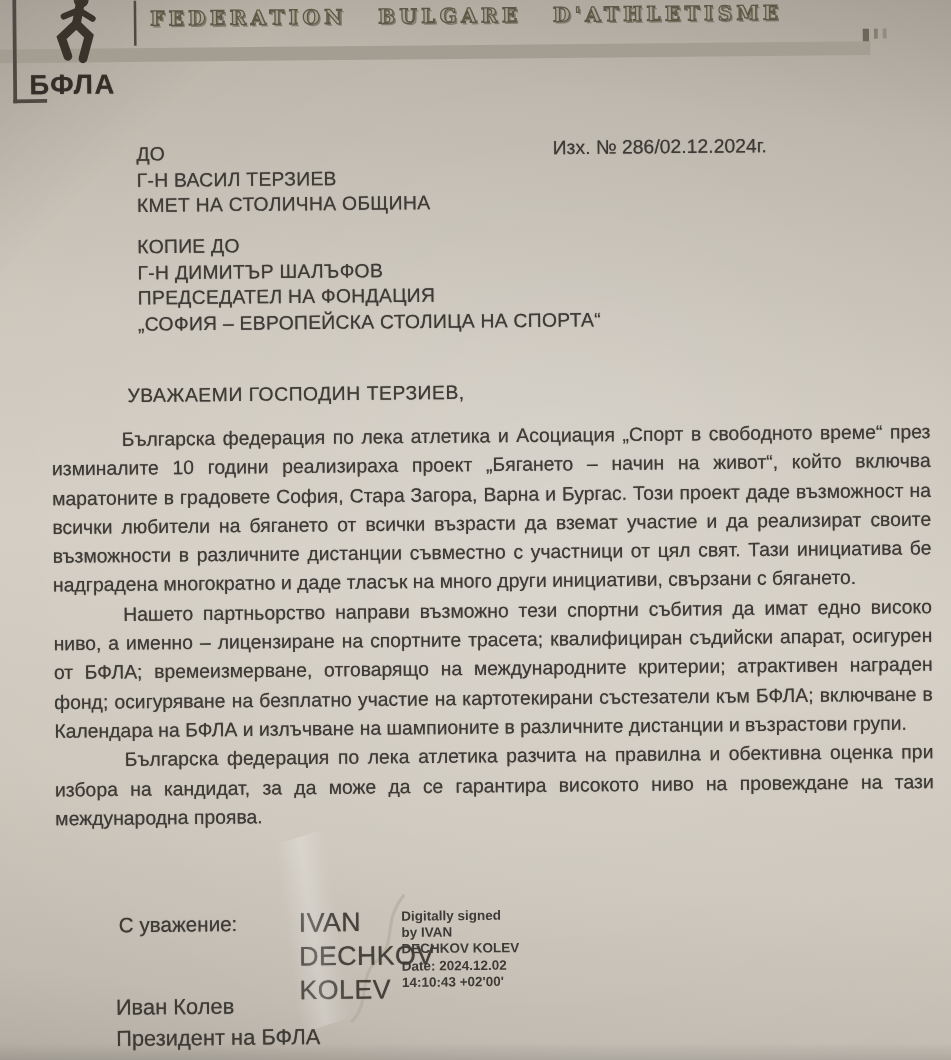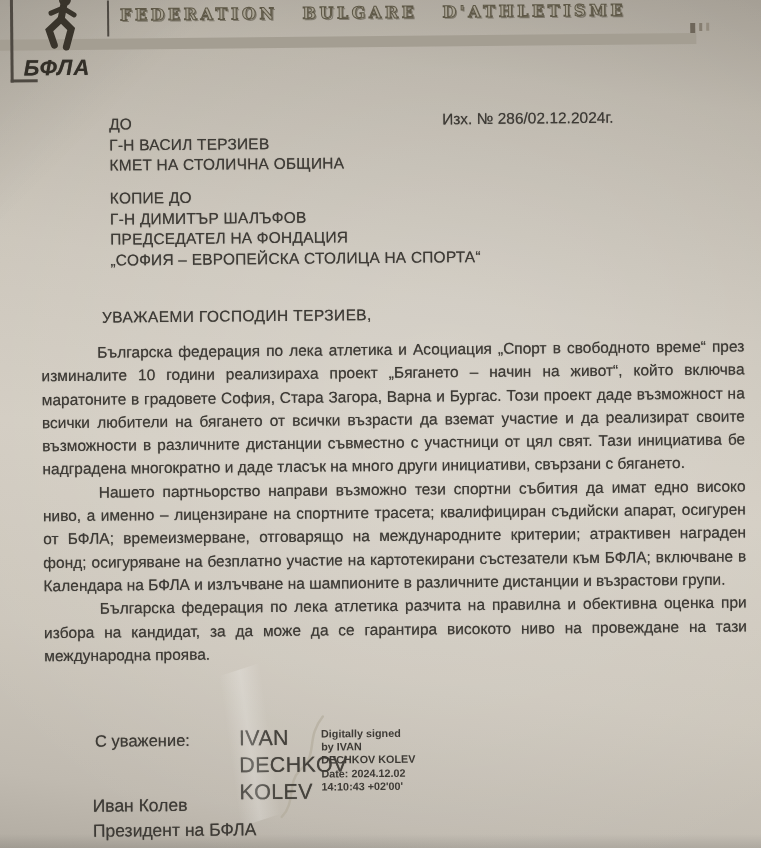--- a/index.html
+++ b/index.html
@@ -20,21 +20,21 @@
   
   .hdr-bar{position:absolute;left:-6px;top:36px;width:706px;height:11px;background:#a49e92;}
   .bar-marks{position:absolute;left:694px;top:26px;display:flex;gap:4px;align-items:flex-start;}
   .bar-marks i{display:block;background:#6e665a;}
   .bar-marks i:nth-child(1){width:5px;height:10px;}
   .bar-marks i:nth-child(2){width:3px;height:8px;background:#857d70;}
   .bar-marks i:nth-child(3){width:3px;height:8px;background:#938b7e;}
   .corner-bracket{position:absolute;left:14px;top:-4px;width:24px;height:80px;
     border-left:3px solid #4e4942;border-bottom:3px solid #4e4942;}
   .athlete{position:absolute;left:36px;top:-3px;width:62px;height:52px;}
-  .abbr{position:absolute;left:27px;top:52px;font-size:22px;font-weight:bold;font-style:italic;
+  .abbr{position:absolute;left:27px;top:52px;font-size:22px;font-weight:bold;
     letter-spacing:1px;color:#332f28;}
   .vrule{position:absolute;left:111px;top:-2px;width:2px;height:36px;background:#4e4942;}
   .org-name{position:absolute;left:124px;top:3px;font-family:"DejaVu Serif",serif;font-weight:700;
     font-size:16px;letter-spacing:3.5px;word-spacing:16px;color:#aaa495;
     -webkit-text-stroke:1px #5e5847;text-shadow:1.5px 1.5px 0 rgba(76,70,55,0.5);white-space:nowrap;}
 
   
   .ref{position:absolute;left:445px;top:111px;font-size:15.5px;}
   .addr{position:absolute;font-size:15.5px;line-height:20.5px;letter-spacing:0.2px;}
   .addr-to{left:112px;top:112px;}

